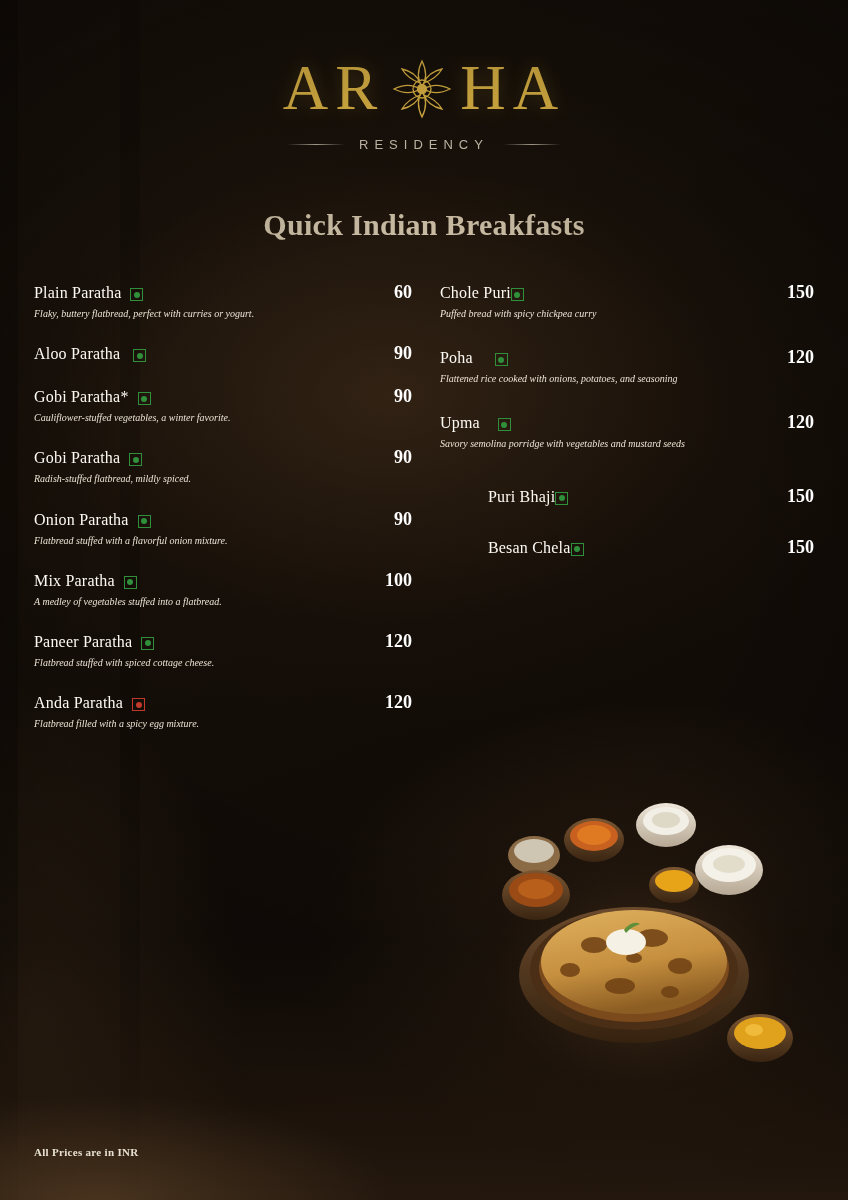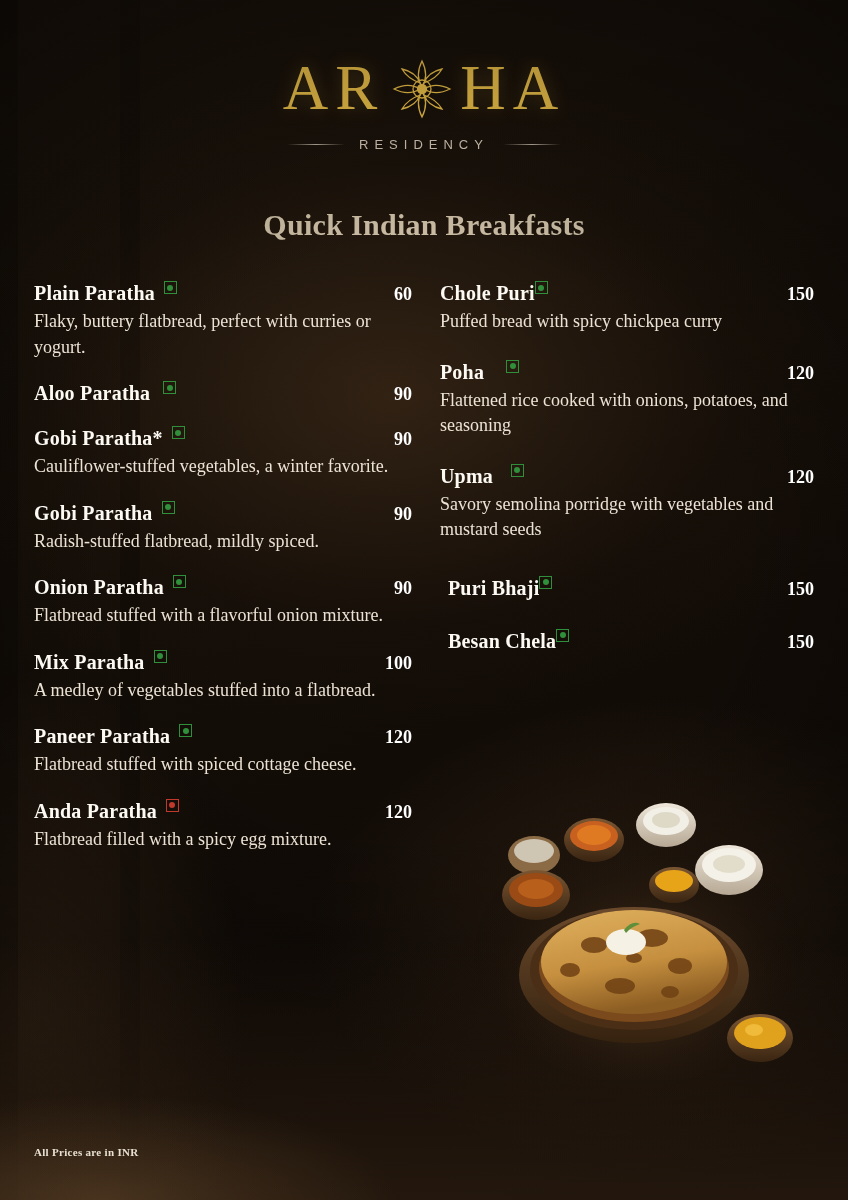--- a/index.html
+++ b/index.html
@@ -113,41 +113,42 @@
   .col-right { padding-left: 4px; }
 
   .item { margin-bottom: 22px; }
   .item-head {
     display: flex;
     align-items: baseline;
     justify-content: space-between;
     gap: 10px;
   }
   .item-name {
-    font-size: 20px;
-    font-weight: 700;
+    font-size: 16px;
+    font-weight: 400;
     color: #fdfaf4;
     letter-spacing: .2px;
     display: flex;
-    align-items: flex-start;
+    align-items: flex-end;
     gap: 9px;
     white-space: nowrap;
   }
   .item-price {
     font-size: 18px;
     font-weight: 700;
     color: #ffffff;
     font-family: "Liberation Serif", serif;
   }
   .item-desc {
     margin-top: 4px;
-    font-size: 18px;
+    font-size: 10px;
     line-height: 1.42;
     color: #ece3d5;
     max-width: 385px;
+    font-style: italic;
   }
 
   
   .diet {
     display: inline-block;
     width: 13px; height: 13px;
     border: 1.6px solid #2f8f3a;
     position: relative;
     flex: none;
     transform: translateY(-1px);
@@ -163,21 +164,21 @@
   }
   .diet.nonveg { border-color: #c0392b; }
   .diet.nonveg::after { background: #c0392b; }
 
   
   .col-right .item { margin-bottom: 26px; }
   .col-right .item-name { gap: 0; }
   .col-right .item-desc { max-width: 390px; }
 
   
-  .item.indent .item-head { padding-left: 8px; }
+  .item.indent .item-head { padding-left: 8px; margin-left: 40px; }
 
   
   .food {
     position: absolute;
     right: 44px;
     bottom: 120px;
     width: 330px;
     height: 300px;
     z-index: 2;
     pointer-events: none;

